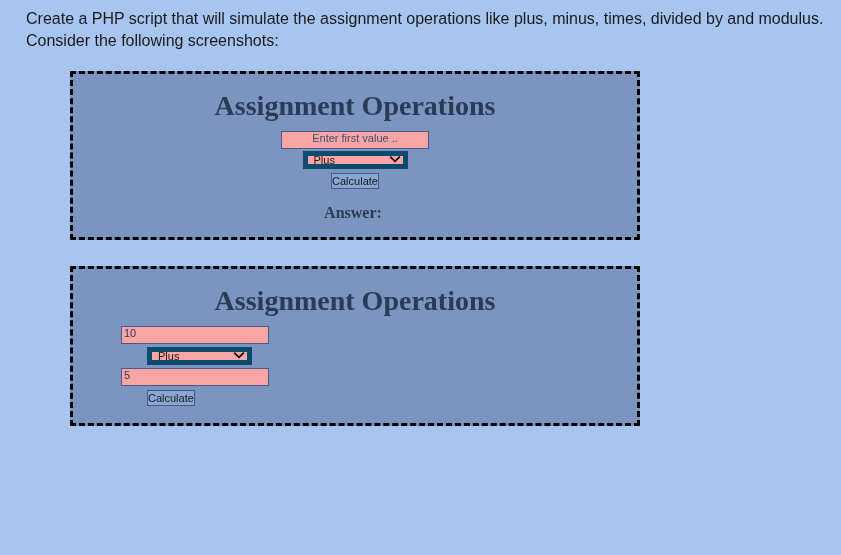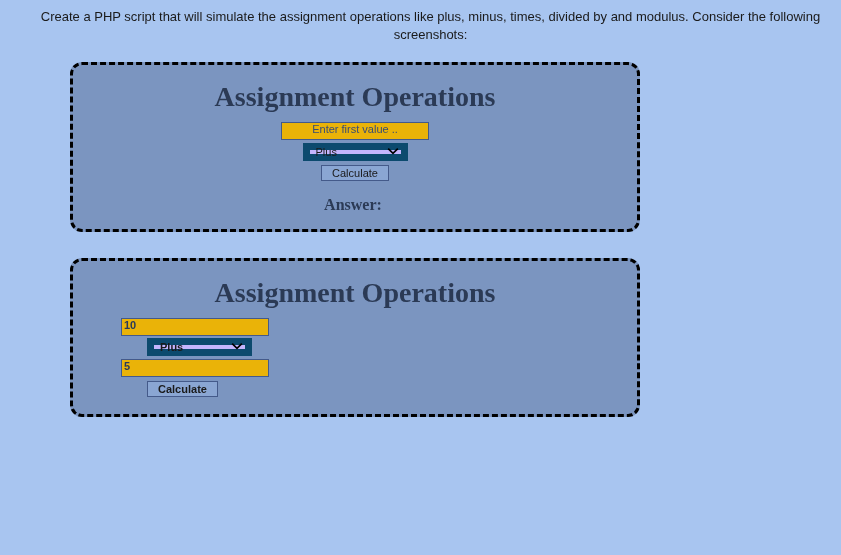--- a/index.html
+++ b/index.html
@@ -7,101 +7,100 @@
     margin: 0;
     padding: 6px;
     width: 841px;
     height: 555px;
     background: #a8c5f0;
     font-family: Arial, sans-serif;
     font-size: 16px;
     color: #1a1a1a;
   }
   .instruction {
-    font-size: 13px;
+    font-size: 16px;
     line-height: 1.4;
     margin: 2px 0 18px 16px;
     padding-left: 4px;
-    text-align: center;
   }
   .card {
     width: 570px;
     margin: 0 12px 26px 64px;
     border: 3px dashed #000;
-    border-radius: 12px;
+    border-radius: 1px;
     background: #7b95c0;
     padding: 10px 18px 14px 18px;
   }
   .card-title {
     font-family: "Times New Roman", Times, serif;
     font-weight: bold;
     font-size: 28px;
     color: #2b3a55;
     text-align: center;
     margin: 6px 0 8px 0;
   }
   .form-area {
     text-align: center;
   }
   .text-input {
     width: 148px;
     height: 18px;
     border: 1px solid #445a8a;
-    background: #eab308;
+    background: #fca5a5;
     font-size: 11px;
     color: #2a3a5a;
     padding: 0 2px;
     display: inline-block;
     vertical-align: middle;
   }
   .text-input.placeholder {
     color: #3a4d73;
   }
   .select-box {
     display: inline-flex;
     align-items: center;
     justify-content: space-between;
     width: 105px;
     height: 18px;
-    border: 7px solid #0c4a6e;
-    background: #c4b5fd;
+    border: 5px solid #0c4a6e;
+    background: #fca5a5;
     font-size: 11px;
     color: #1a1a1a;
     padding: 0 2px 0 6px;
     vertical-align: middle;
   }
   .select-box svg { width: 12px; height: 12px; }
   .btn {
     display: inline-block;
     border: 1px solid #445a8a;
     background: #8aa6d3;
     font-size: 11px;
     color: #1a1a1a;
-    padding: 1px 10px;
+    padding: 1px 0;
     margin: 1px 0;
     cursor: pointer;
   }
   .row { margin: 2px 0; }
   .answer-row {
     text-align: center;
     margin-top: 12px;
     font-family: "Times New Roman", Times, serif;
   }
   .answer-label {
     font-weight: bold;
     font-size: 16px;
     color: #2b3a55;
   }
   .answer-value {
     font-size: 18px;
     font-weight: bold;
     color: #1a1a1a;
     margin-left: 4px;
   }
-  .left-align .form-area { text-align: left; padding-left: 30px; font-weight: bold; }
+  .left-align .form-area { text-align: left; padding-left: 30px; }
 </style>
 </head>
 <body>
 
 <div class="instruction">Create a PHP script that will simulate the assignment operations like plus, minus, times, divided by and modulus. Consider the following screenshots:</div>
 
 <div class="card">
   <div class="card-title">Assignment Operations</div>
   <div class="form-area">
     <div class="row">

